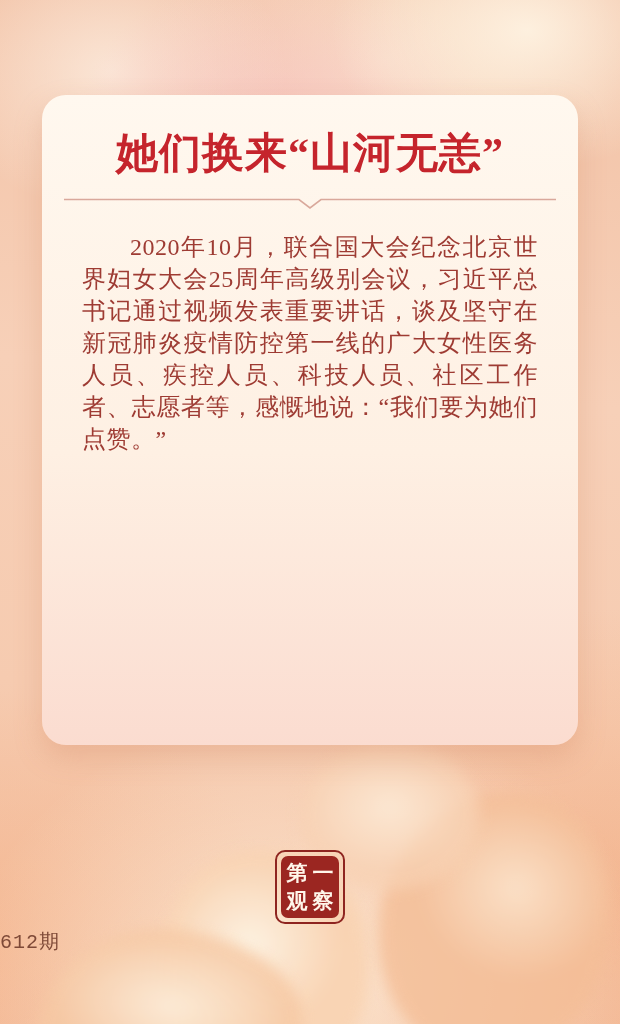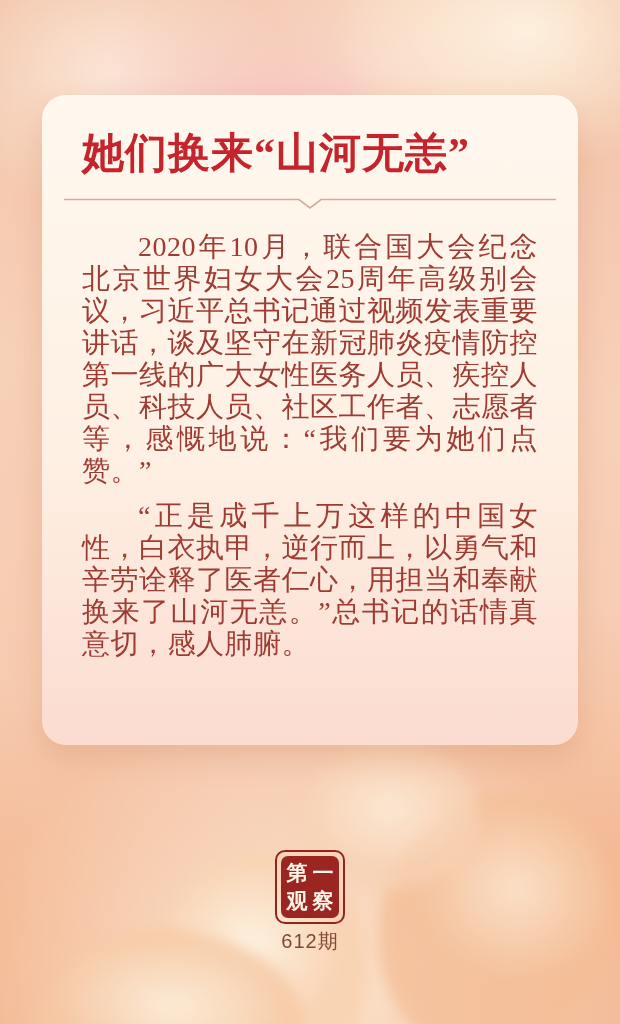--- a/index.html
+++ b/index.html
@@ -57,34 +57,34 @@
   
   .card{
     position:absolute;left:42px;top:95px;width:536px;height:650px;
     border-radius:24px;
     background:linear-gradient(180deg,var(--card-top,#FFF8EF) 0%,#FEF0E3 55%,var(--card-bottom,#FBDCD0) 100%);
     box-shadow:0 12px 28px rgba(205,125,90,0.28);
     padding:0 40px;
   }
   .title{
     margin-top:32px;
-    text-align:left;
+    text-align:center;
     font-size:42px;line-height:52px;
     font-weight:bold;
     letter-spacing:1px;
     color:var(--title-red,#C5242C);
   }
   .divider{
     display:block;
     margin:19px -18px 0;
     width:492px;height:12px;
   }
   .body-text p{
     margin-top:13px;
-    font-size:28px;line-height:32px;
+    font-size:24px;line-height:32px;
     letter-spacing:0.5px;
     color:var(--body-text,#9E3B33);
     text-align:justify;
     text-indent:2em;
   }
   .body-text p:first-child{margin-top:21px;}
   
   .seal{
     position:absolute;left:275px;top:850px;
     width:70px;height:74px;
@@ -102,44 +102,42 @@
     padding:3px;
   }
   .seal-inner span{
     color:#FFF6EA;
     font-size:21px;line-height:26px;
     font-weight:bold;
     font-family:"Liberation Serif","DejaVu Serif",serif;
   }
   .issue{
     position:absolute;left:0;top:928px;width:620px;
-    text-align:center;
     font-size:20px;letter-spacing:1px;
     color:var(--issue-brown,#7E4937);
-    font-family:Liberation Sans, sans-serif;
+    font-family:Liberation Mono, monospace;
   }
 </style>
 </head>
 <body>
 
 <div class="bg">
   <div class="petal petal-1"></div>
   <div class="petal petal-2"></div>
   <div class="petal petal-3"></div>
   <div class="petal petal-4"></div>
 </div>
 
 <div class="card">
   <h1 class="title">她们换来“山河无恙”</h1>
   <svg class="divider" viewBox="0 0 492 12" preserveAspectRatio="none">
     <path d="M0,1.5 H235 L246,10 L257,1.5 H492" fill="none" stroke="#D9A89B" stroke-width="1.6"></path>
   </svg>
   <div class="body-text">
     <p>2020年10月，联合国大会纪念北京世界妇女大会25周年高级别会议，习近平总书记通过视频发表重要讲话，谈及坚守在新冠肺炎疫情防控第一线的广大女性医务人员、疾控人员、科技人员、社区工作者、志愿者等，感慨地说：“我们要为她们点赞。”</p>
-    <p>“正是成千上万这样的中国女性，白衣执甲，逆行而上，以勇气和辛劳诠释了医者仁心，用担当和奉献换来了山河无恙。”总书记的话情真意切，感人肺腑。</p>
   </div>
 </div>
 
 <div class="seal">
   <div class="seal-inner">
     <span>第</span>
     <span>一</span>
     <span>观</span>
     <span>察</span>
   </div>

